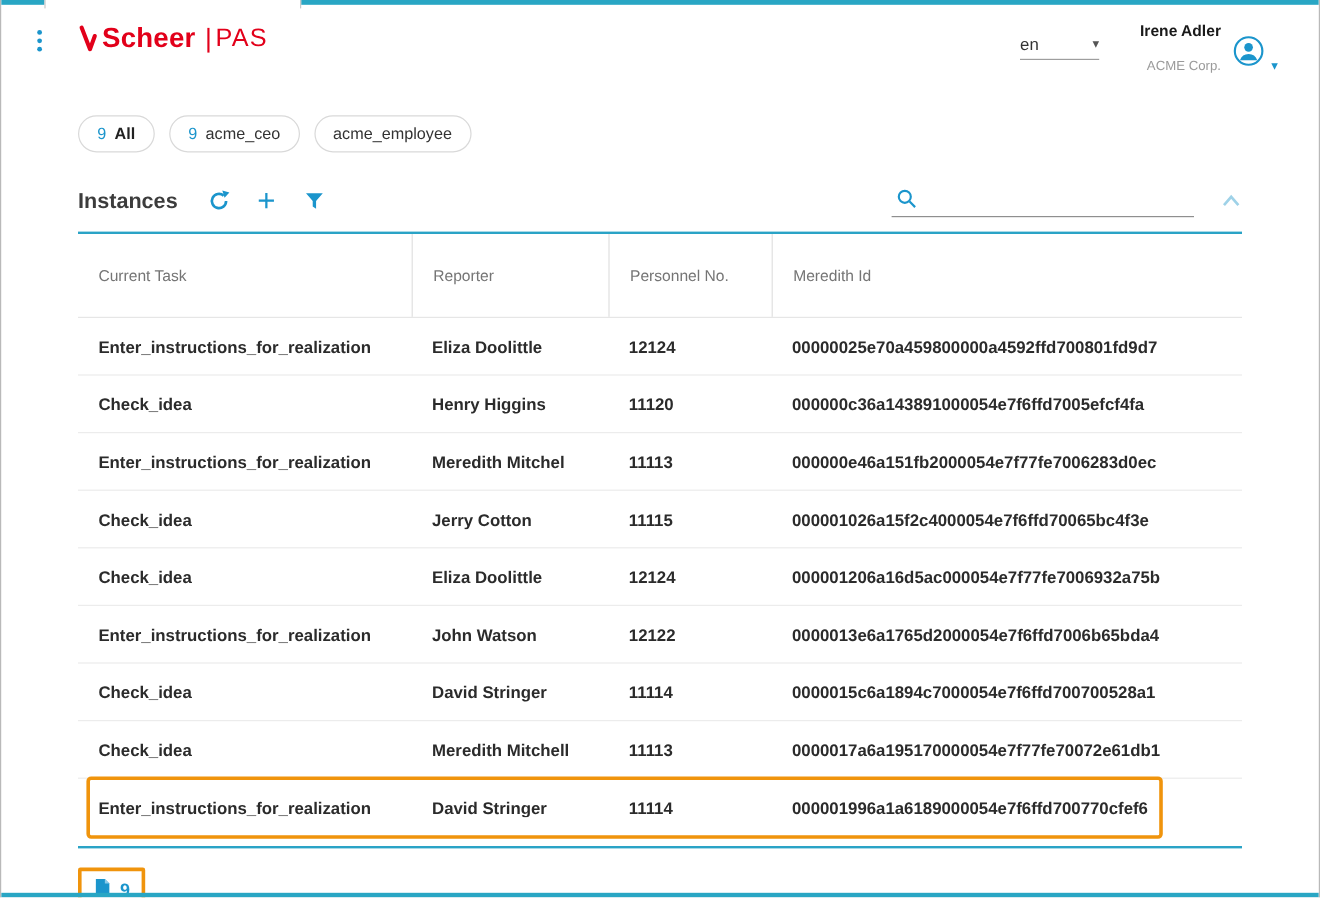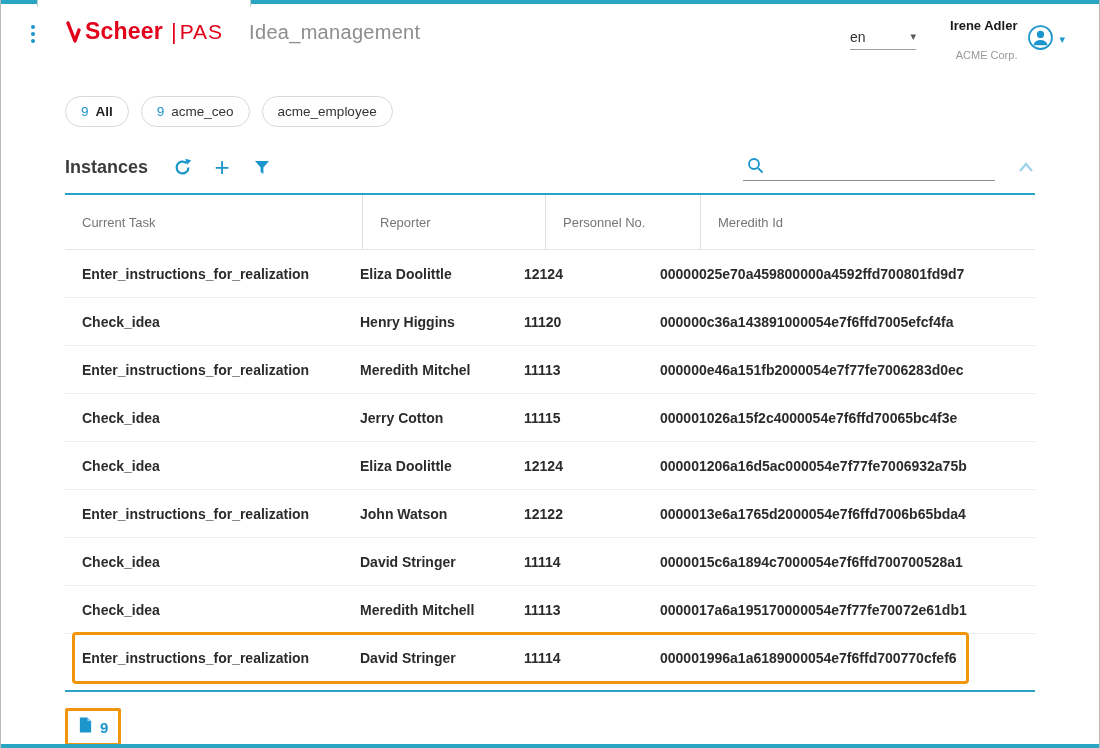--- a/index.html
+++ b/index.html
@@ -50,21 +50,21 @@
   .header-spacer { flex: 1; }
 
   .lang-select {
     display: flex; align-items: center; justify-content: space-between;
     width: 66px; height: 26px; margin-top: 6px;
     border-bottom: 1px solid #9e9e9e;
     font-size: 14px; color: #333; cursor: pointer;
   }
   .lang-select .caret { font-size: 11px; color: #555; }
 
-  .user-block { display: flex; align-items: center; margin-left: 34px; cursor: pointer; }
+  .user-block { display: flex; align-items: flex-end; margin-left: 34px; cursor: pointer; }
   .user-text { text-align: right; margin-right: 10px; }
   .user-name { font-size: 13px; font-weight: bold; color: #1a1a1a; }
   .user-org { font-size: 11px; color: #9a9a9a; margin-top: 16px; }
   .user-caret { font-size: 11px; color: #1b95cc; margin-left: 5px; }
 
   
   .chips { display: flex; gap: 12px; padding: 26px 64px 0 64px; }
   .chip {
     display: inline-flex; align-items: center; gap: 7px;
     height: 31px; padding: 0 15px;
@@ -88,21 +88,21 @@
   .search-input { border: none; outline: none; width: 222px; height: 20px; font-size: 14px; color: #333; background: transparent; }
   .collapse-btn { margin-left: 22px; cursor: pointer; display: inline-flex; }
 
   
   .table-wrap { margin: 10px 64px 0 64px; border-top: 2px solid #2aa3c6; border-bottom: 2px solid #2aa3c6; padding-bottom: 8px; }
   .thead, .trow {
     display: grid;
     grid-template-columns: 278px 164px 136px 1fr;
     align-items: center;
   }
-  .thead { height: 55px; border-bottom: 1px solid #e6e6e6; gap: 19px; }
+  .thead { height: 70px; border-bottom: 1px solid #e6e6e6; }
   .hcell { font-size: 13px; color: #757575; padding-left: 17px; height: 100%; display: flex; align-items: center; }
   .hcell + .hcell { border-left: 1px solid #e0e0e0; }
   .trow { height: 48px; border-bottom: 1px solid #ececec; position: relative; cursor: pointer; }
   .trow:last-child { border-bottom: none; }
   .cell { font-size: 14px; color: #2b2b2b; padding-left: 17px; white-space: nowrap; overflow: hidden; text-overflow: ellipsis; font-weight: bold; }
   .trow.highlighted::after {
     content: "";
     position: absolute; left: 7px; right: 66px; top: -2px; bottom: -2px;
     border: 3px solid #f0940c; border-radius: 4px;
     pointer-events: none;
@@ -137,21 +137,20 @@
       <span class="mark">
         <svg width="18" height="26" viewBox="0 0 18 26">
           <path d="M3 4 L10 22 L14 11" fill="none" stroke="#e2001a" stroke-width="3.4" stroke-linecap="round" stroke-linejoin="round"></path>
         </svg>
       </span>
       <span class="scheer">Scheer</span>
       <span class="pipe">|</span>
       <span class="pas">PAS</span>
     </div>
 
-    <div class="app-title">Idea_management</div>
 
     <div class="header-spacer"></div>
 
     <div class="lang-select">
       <span>en</span>
       <span class="caret">▾</span>
     </div>
 
     <div class="user-block">
       <div class="user-text">

